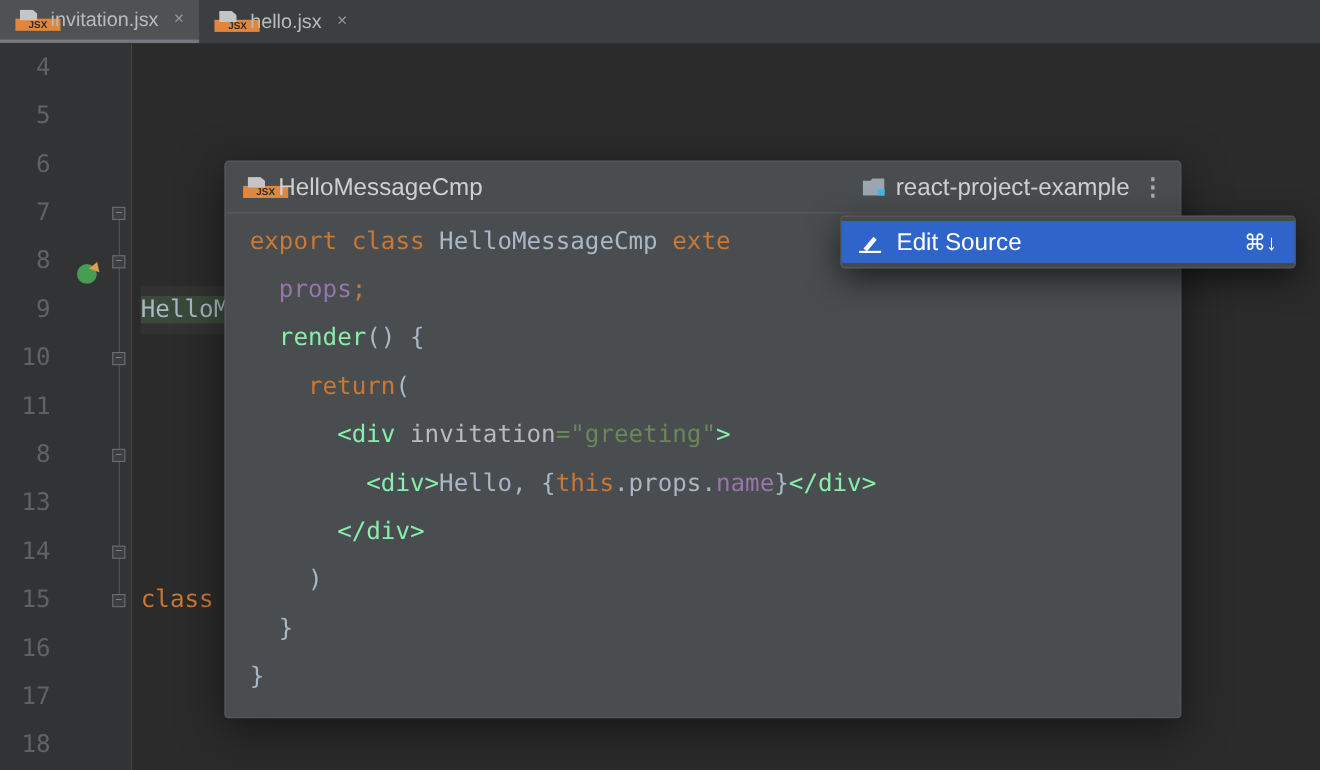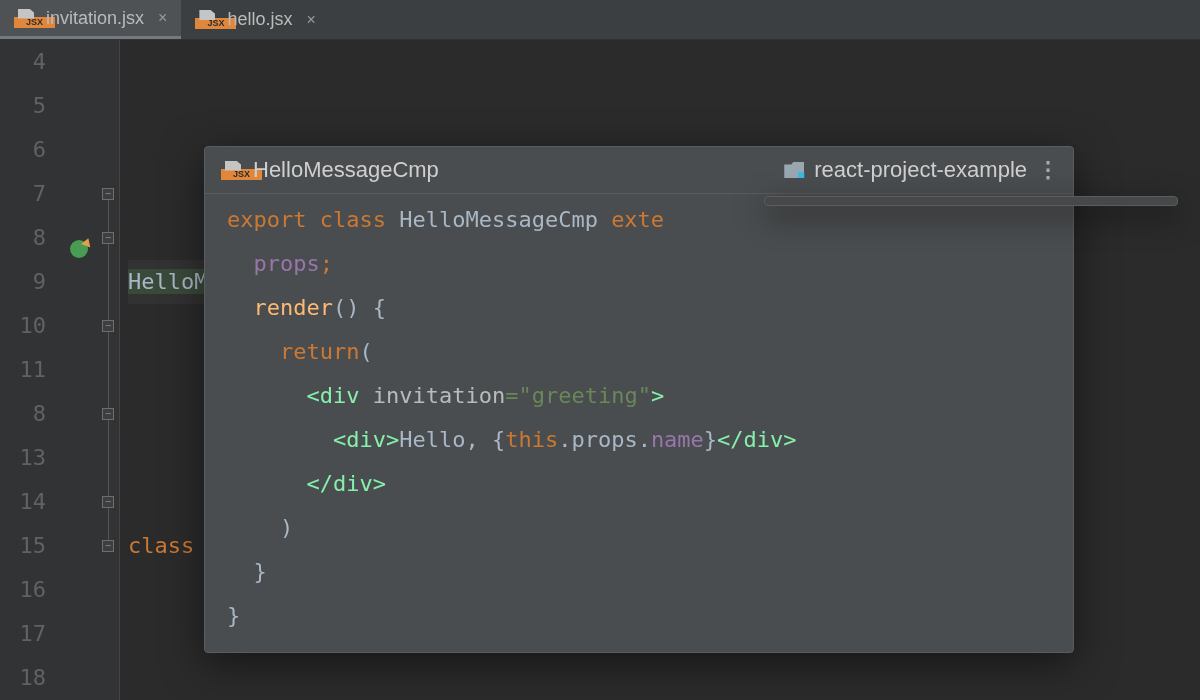--- a/index.html
+++ b/index.html
@@ -129,21 +129,21 @@
       padding-left: 8px;
       white-space: pre;
     }
     .code .line { height: 44px; }
     .line.current { background: #323232; width: 100%; }
 
     .hl-def { color: #a9b7c6; background: #3a4a3a; }
     .c-gray { color: #a9b7c6; }
     .c-purple { color: #9876aa; }
     .c-orange { color: #cc7832; }
-    .c-yellow { color: #fdba74; }
+    .c-yellow { color: #86efac; }
     .c-italic { font-style: italic; }
 
     
     .popup {
       position: absolute;
       top: 146px;
       left: 204px;
       width: 870px;
       background: #4a4d4f;
       border: 1px solid #5a5d5f;
@@ -337,13 +337,18 @@
 <span>    </span><span class="c-key">return</span><span class="c-gray">(</span>
 <span>      </span><span class="c-tag">&lt;div </span><span class="c-attr">invitation</span><span class="c-str">=</span><span class="c-str">"greeting"</span><span class="c-tag">&gt;</span>
 <span>        </span><span class="c-tag">&lt;div&gt;</span><span class="c-gray">Hello, </span><span class="c-gray">{</span><span class="c-key">this</span><span class="c-gray">.props.</span><span class="c-purple">name</span><span class="c-gray">}</span><span class="c-tag">&lt;/div&gt;</span>
 <span>      </span><span class="c-tag">&lt;/div&gt;</span>
 <span class="c-gray">    )</span>
 <span class="c-gray">  }</span>
 <span class="c-gray">}</span></div>
 </div>
 
 <div class="ctx-menu">
+  <div class="ctx-item sel">
+    <span class="edit-icon"></span>
+    <span>Edit Source</span>
+    <span class="shortcut">⌘↓</span>
+  </div>
 </div>
 
 </body></html>

